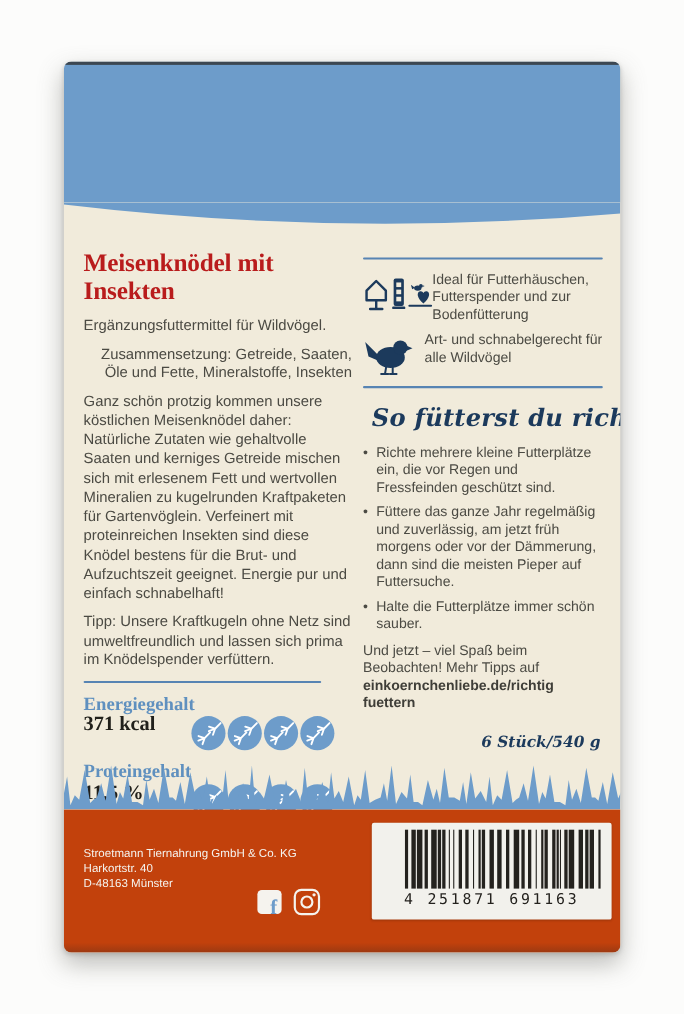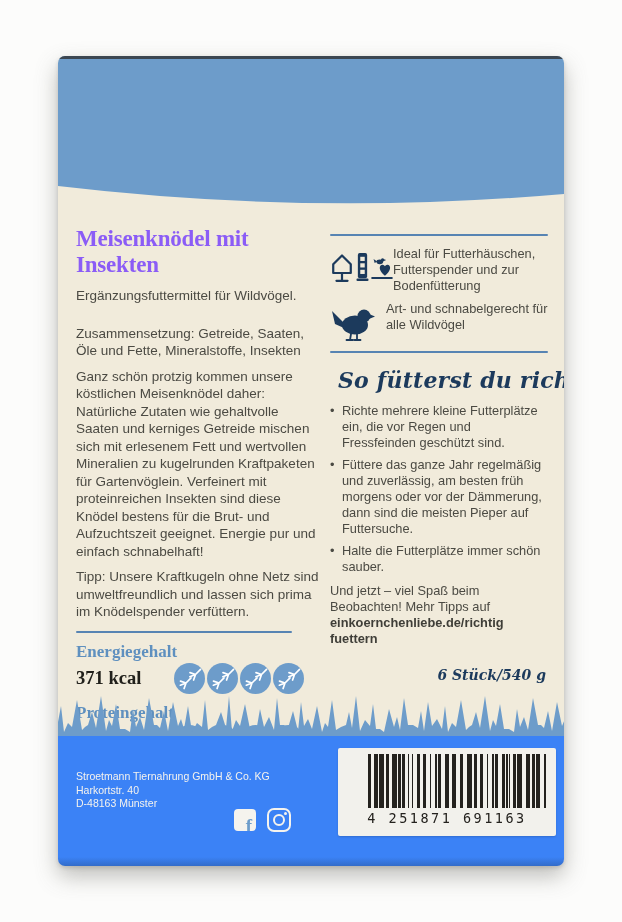--- a/index.html
+++ b/index.html
@@ -8,29 +8,29 @@
   
   .package{position:absolute;left:58px;top:56px;width:506px;height:810px;background:#f1ebdb;
            border-radius:7px;overflow:hidden;box-shadow:0 10px 22px rgba(110,110,105,.45),0 2px 4px rgba(0,0,0,.15);}
   .top-edge{position:absolute;top:0;left:0;right:0;height:3px;background:#34383d;opacity:.85;z-index:6;}
   .header-blue{position:absolute;top:0;left:0;right:0;height:128px;background:#6d9cca;z-index:1;}
   .header-curve{position:absolute;top:128px;left:0;z-index:1;display:block;}
   
   .col{position:absolute;z-index:2;color:#4b4a43;}
   .col-left{left:18px;top:170px;width:244px;font-size:13.5px;line-height:17.5px;}
   .col-right{left:272px;top:178px;width:218px;font-size:12.8px;line-height:16px;}
-  .title{font-family:"Liberation Serif",serif;font-weight:700;color:#8b5cf6;font-size:23px;line-height:26px;max-width:185px;letter-spacing:-.2px;}
+  .title{font-family:"Liberation Serif",serif;font-weight:700;color:#b91c1c;font-size:23px;line-height:26px;max-width:185px;letter-spacing:-.2px;}
   .subtitle{margin-top:9px;}
-  .composition{margin-top:20px;}
+  .composition{margin-top:8px;text-align:right;}
   .description{margin-top:8px;}
   .tip{margin-top:8px;}
   .divider{height:2px;background:#4a7bb0;border-radius:2px;opacity:.92;}
   .div-left{margin-top:10px;width:216px;}
   .nut-label{font-family:"Liberation Serif",serif;font-weight:700;color:#5f90bf;font-size:17px;margin-top:10px;}
-  .nut-row{display:flex;align-items:center;margin-top:3px;}
+  .nut-row{display:flex;margin-top:3px;}
   .nut-value{flex:0 0 98px;font-family:"Liberation Serif",serif;font-weight:700;color:#21201b;font-size:18.5px;}
   .pills{display:flex;gap:2px;}
   .pcircle{width:31px;height:31px;border-radius:50%;background:#6d9cca;display:inline-block;}
   .pcircle svg{width:31px;height:31px;display:block;}
   
   .feature{display:flex;margin-top:10px;}
   .feature + .feature{margin-top:7px;}
   .f-icon{flex:0 0 56px;display:flex;align-items:flex-start;gap:2px;padding-top:2px;}
   .f-text{flex:1;}
   .div-right{width:218px;}
@@ -40,21 +40,21 @@
   .guide-head{display:flex;align-items:center;gap:8px;margin-top:10px;margin-bottom:6px;}
   .script{font-family:"DejaVu Serif",serif;font-style:italic;font-weight:700;color:#1c3a5c;}
   .guide-title{font-size:22px;letter-spacing:.2px;white-space:nowrap;}
   .bullet{display:flex;margin-top:6px;}
   .bullet .dot{flex:0 0 12px;color:#4b4a43;}
   .outro{margin-top:8px;}
   .outro-link{font-weight:700;color:#3f3e38;width:175px;overflow-wrap:anywhere;}
   .pack-size{margin-top:20px;text-align:right;font-size:14px;padding-right:2px;}
   
   .grass{position:absolute;top:636px;left:0;z-index:2;display:block;}
-  .footer{position:absolute;top:680px;left:0;right:0;height:130px;background:#3b82f6;z-index:2;color:#f5f3ee;}
+  .footer{position:absolute;top:680px;left:0;right:0;height:130px;background:#c2410c;z-index:2;color:#f5f3ee;}
   .footer:after{content:"";position:absolute;left:0;right:0;bottom:0;height:9px;background:linear-gradient(rgba(0,0,0,0),rgba(20,30,40,.22));}
   .addr{position:absolute;left:18px;top:34px;font-size:10.5px;line-height:13.5px;}
   .addr .grp2{margin-top:5px;}
   .addr .site{font-weight:700;}
   .addr .reg{opacity:.92;}
   .social{position:absolute;left:176px;top:72px;display:flex;gap:11px;align-items:center;}
   .fb{width:22px;height:22px;background:#f5f3ee;border-radius:4px;position:relative;overflow:hidden;}
   .fb span{position:absolute;right:4px;bottom:-4px;font-family:"Liberation Serif",serif;font-weight:700;font-size:19px;color:#6d9cca;line-height:1;}
   .ig{width:24px;height:24px;border:2px solid #f5f3ee;border-radius:7px;position:relative;box-sizing:border-box;}
   .ig .lens{position:absolute;left:4px;top:4px;width:8px;height:8px;border:2px solid #f5f3ee;border-radius:50%;}
@@ -252,21 +252,21 @@
         </svg>
         <span class="script guide-title">So fütterst du richtig</span>
       </div>
 
       <div class="bullet">
         <span class="dot">•</span>
         <span>Richte mehrere kleine Futterplätze ein, die vor Regen und Fressfeinden geschützt sind.</span>
       </div>
       <div class="bullet">
         <span class="dot">•</span>
-        <span>Füttere das ganze Jahr regelmäßig und zuverlässig, am besten früh morgens oder vor der Dämmerung, dann sind die meisten Pieper auf Futtersuche.</span>
+        <span>Füttere das ganze Jahr regelmäßig und zuverlässig, am jetzt früh morgens oder vor der Dämmerung, dann sind die meisten Pieper auf Futtersuche.</span>
       </div>
       <div class="bullet">
         <span class="dot">•</span>
         <span>Halte die Futterplätze immer schön sauber.</span>
       </div>
 
       <div class="outro">Und jetzt – viel Spaß beim Beobachten! Mehr Tipps auf</div>
       <div class="outro-link">einkoernchenliebe.de/richtigfuettern</div>
 
       <div class="pack-size script">6 Stück/540 g</div>

